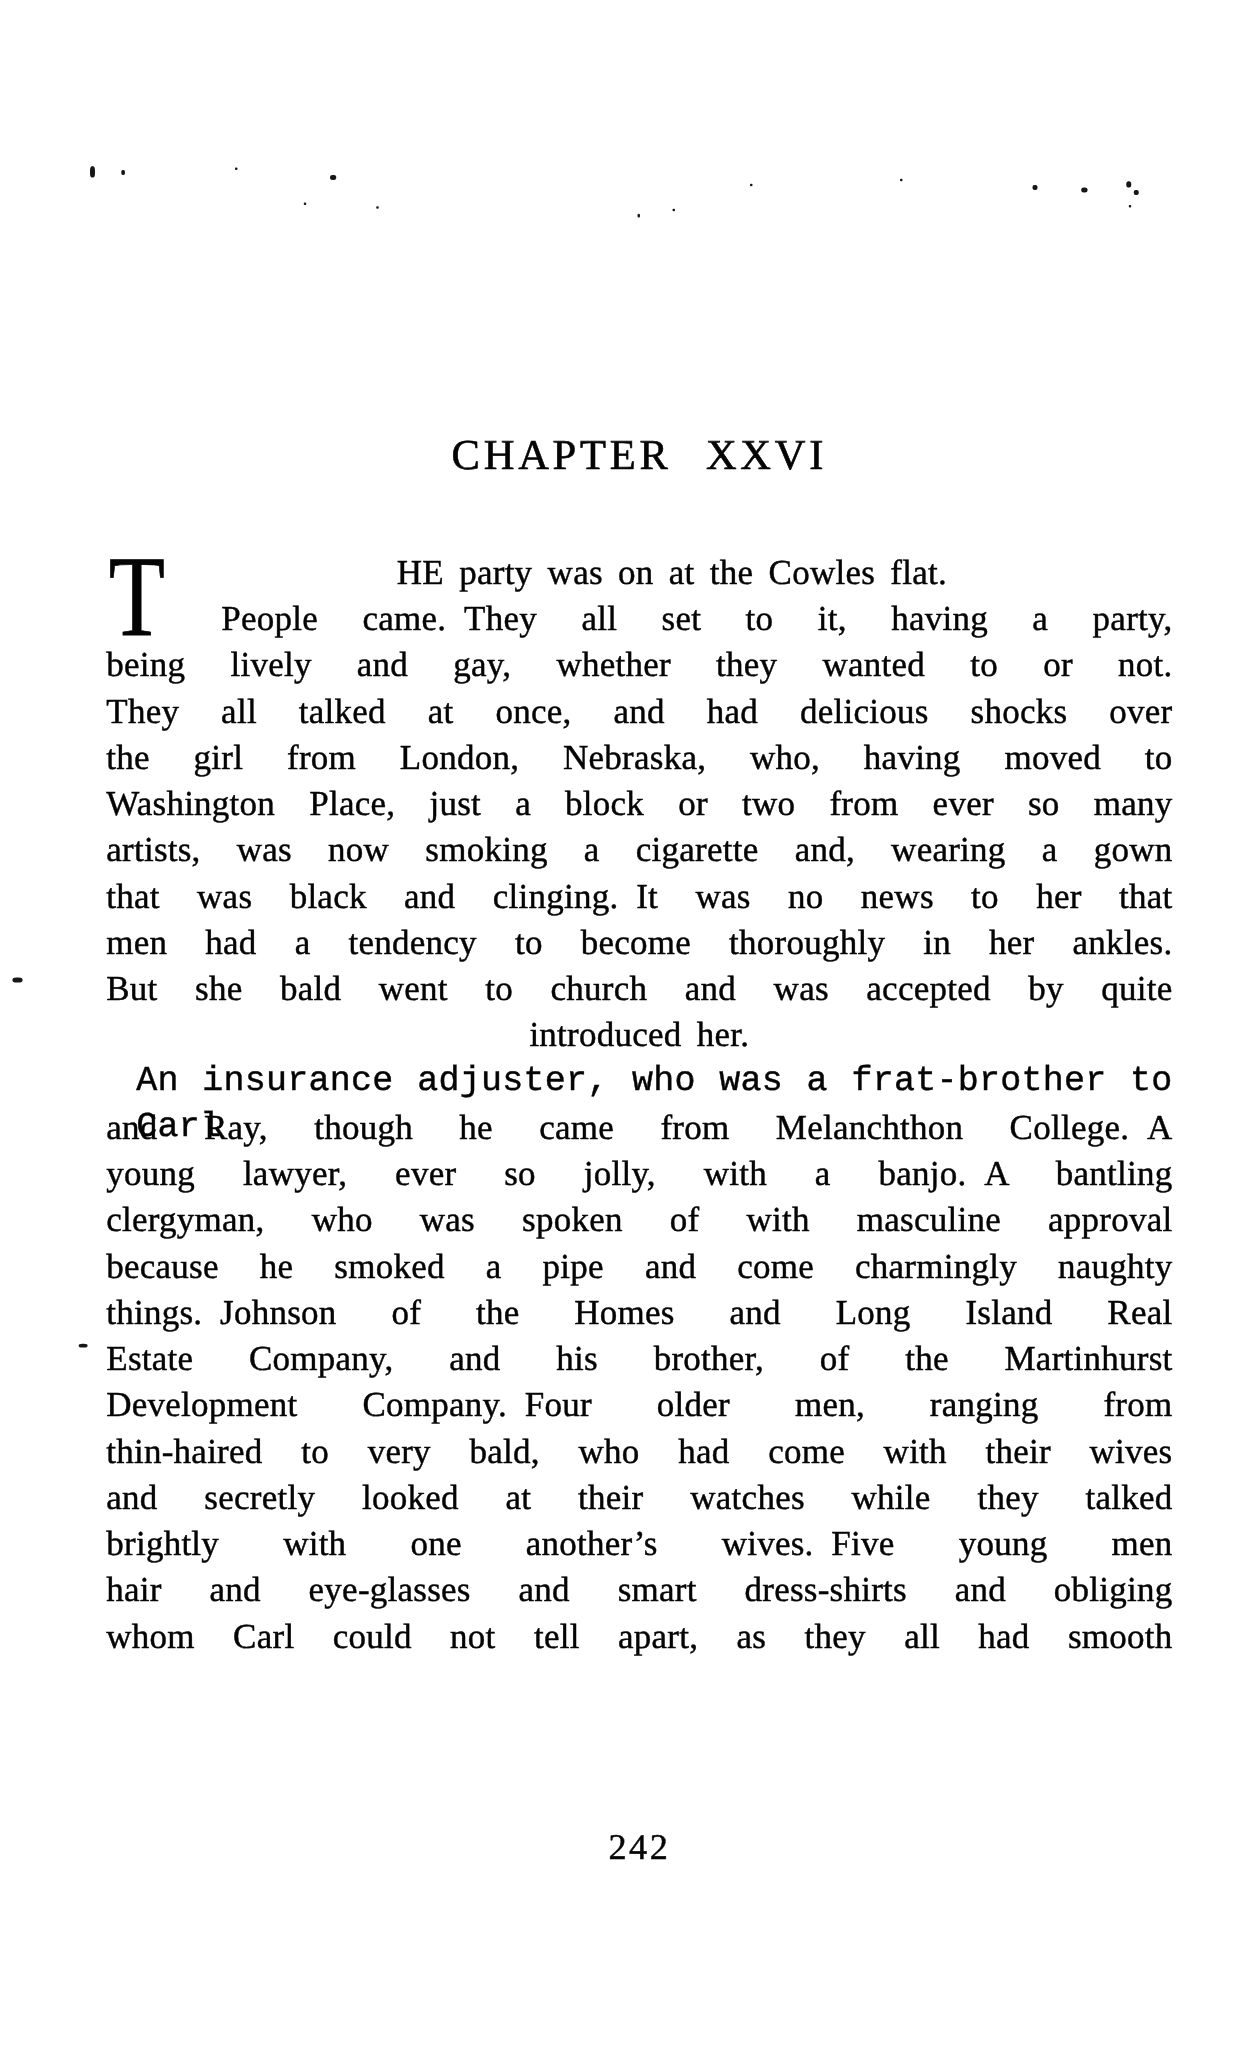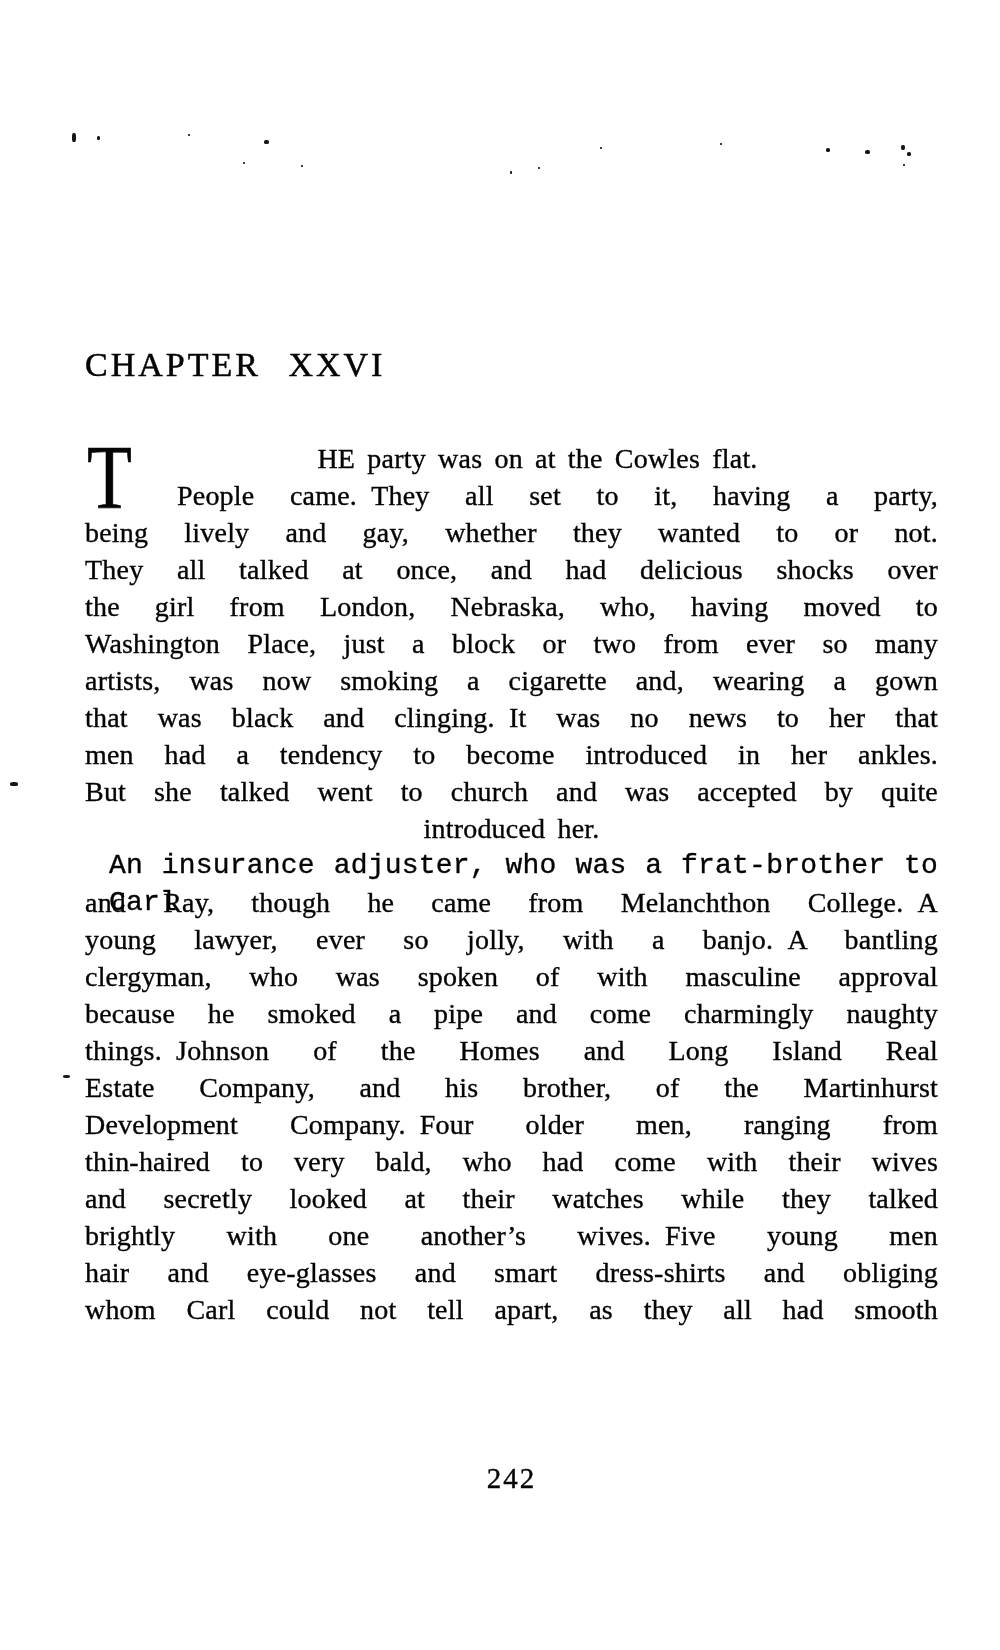--- a/index.html
+++ b/index.html
@@ -10,20 +10,21 @@
     background: #ffffff;
     overflow: hidden;
     font-family: "Liberation Serif", "DejaVu Serif", serif;
     color: #040404;
   }
   .heading {
     position: absolute;
     left: 85px;
     top: 345px;
     width: 853px;
+    text-align: center;
     font-size: 34px;
     line-height: 40px;
     letter-spacing: 3px;
     word-spacing: 16px;
     -webkit-text-stroke: 0.5px currentColor;
     white-space: nowrap;
   }
   .textblock {
     position: absolute;
     left: 85px;
@@ -83,22 +84,22 @@
   <div class="textblock">
       <div class="paragraph">
         <div class="line no-just" style="padding-left: 52px;">HE party was on at the Cowles flat.</div>
         <div class="line" style="padding-left: 92px;">People came. They all set to it, having a party,</div>
         <div class="line">being lively and gay, whether they wanted to or not.</div>
         <div class="line">They all talked at once, and had delicious shocks over</div>
         <div class="line">the girl from London, Nebraska, who, having moved to</div>
         <div class="line">Washington Place, just a block or two from ever so many</div>
         <div class="line">artists, was now smoking a cigarette and, wearing a gown</div>
         <div class="line">that was black and clinging. It was no news to her that</div>
-        <div class="line">men had a tendency to become introduced in her ankles.</div>
-        <div class="line">But she talked went to church and was accepted by quite</div>
+        <div class="line">men had a tendency to become thoroughly in her ankles.</div>
+        <div class="line">But she bald went to church and was accepted by quite</div>
         <div class="line no-just">introduced her.</div>
       </div>
       <div class="paragraph">
         <div class="line" style="padding-left: 24px; font-family: Liberation Mono, monospace;">An insurance adjuster, who was a frat-brother to Carl</div>
         <div class="line">and Ray, though he came from Melanchthon College. A</div>
         <div class="line">young lawyer, ever so jolly, with a banjo. A bantling</div>
         <div class="line">clergyman, who was spoken of with masculine approval</div>
         <div class="line">because he smoked a pipe and come charmingly naughty</div>
         <div class="line">things. Johnson of the Homes and Long Island Real</div>
         <div class="line">Estate Company, and his brother, of the Martinhurst</div>

